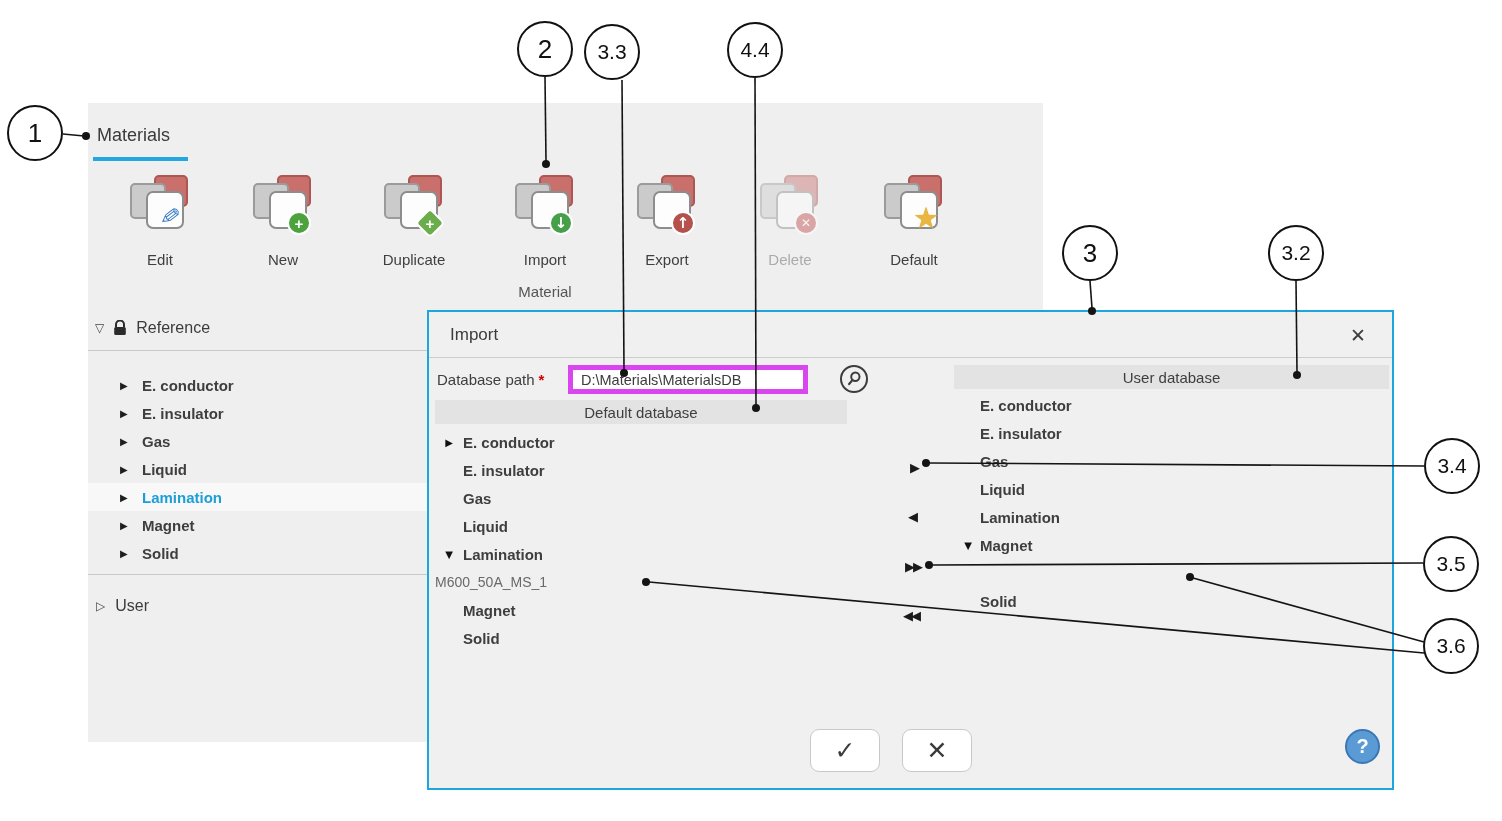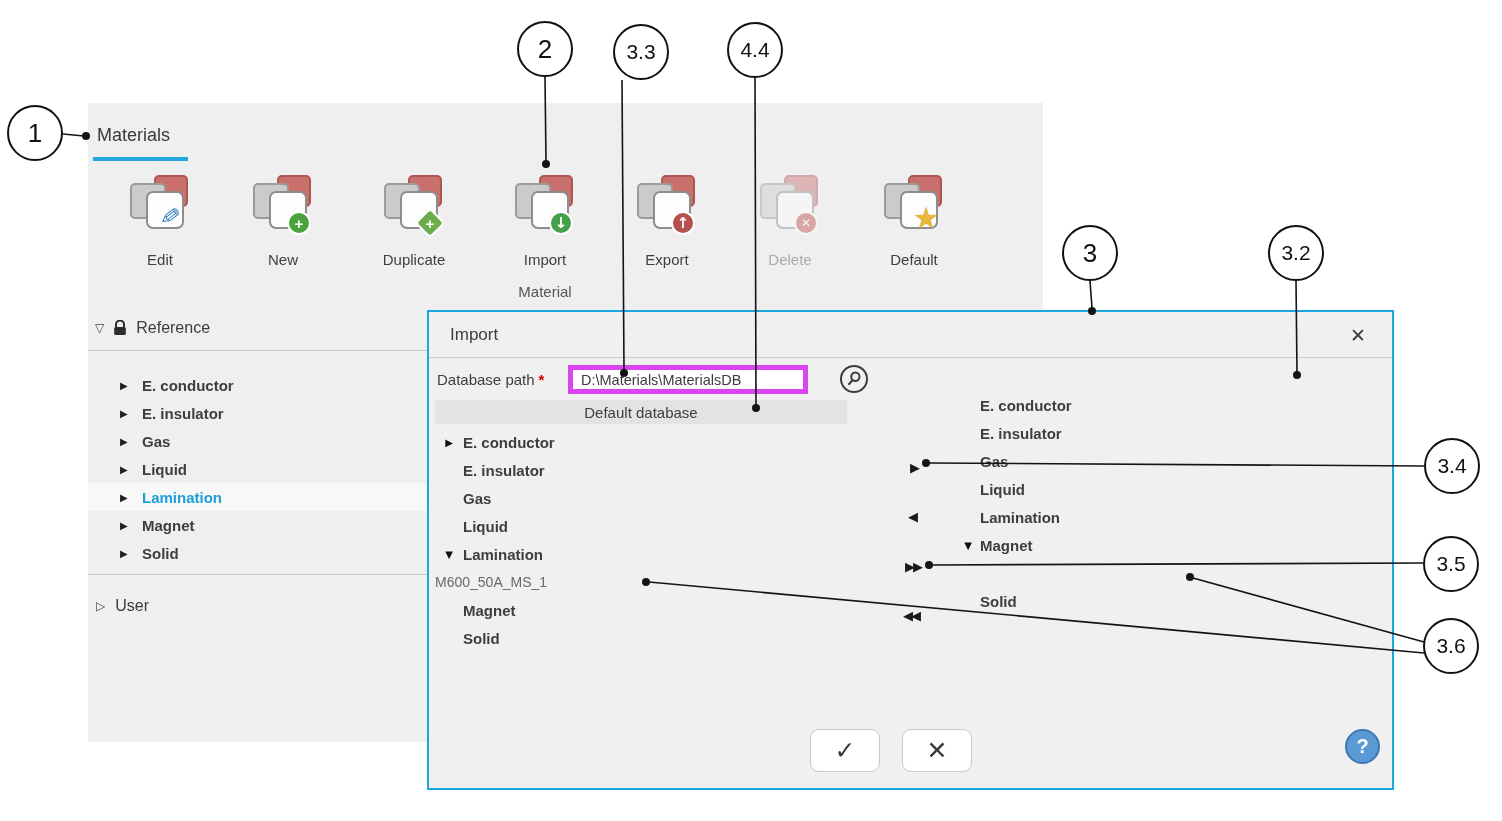--- a/index.html
+++ b/index.html
@@ -286,20 +286,21 @@
     <div class="xrow" style="top:312px">
       <span class="t-arrow"></span>
       <span class="t-label">Solid</span>
     </div>
 
     <div class="transfer glyph" style="left:464px; top:148px">▶</div>
     <div class="transfer glyph" style="left:462px; top:197px">◀</div>
     <div class="transfer glyph dbl" style="left:462px; top:247px">▶▶</div>
     <div class="transfer glyph dbl" style="left:460px; top:296px">◀◀</div>
 
+    <div class="db-header usr-header">User database</div>
 
     <div class="urow" style="top:79px">
       <span class="t-arrow"></span>
       <span class="t-label">E. conductor</span>
     </div>
     <div class="urow" style="top:107px">
       <span class="t-arrow"></span>
       <span class="t-label">E. insulator</span>
     </div>
     <div class="urow" style="top:135px">
@@ -350,21 +351,21 @@
       <circle cx="1297" cy="375" r="4"></circle>
       <circle cx="926" cy="463" r="4"></circle>
       <circle cx="929" cy="565" r="4"></circle>
       <circle cx="1190" cy="577" r="4"></circle>
       <circle cx="646" cy="582" r="4"></circle>
     </g>
   </svg>
 
   <div class="callout" style="left:7px; top:105px">1</div>
   <div class="callout" style="left:517px; top:21px">2</div>
-  <div class="callout small" style="left:613px; top:24px">3.3</div>
+  <div class="callout small" style="left:584px; top:24px">3.3</div>
   <div class="callout small" style="left:727px; top:22px">4.4</div>
   <div class="callout" style="left:1062px; top:225px">3</div>
   <div class="callout small" style="left:1268px; top:225px">3.2</div>
   <div class="callout small" style="left:1424px; top:438px">3.4</div>
   <div class="callout small" style="left:1423px; top:536px">3.5</div>
   <div class="callout small" style="left:1423px; top:618px">3.6</div>
 
 </div>
 
 </body></html>

